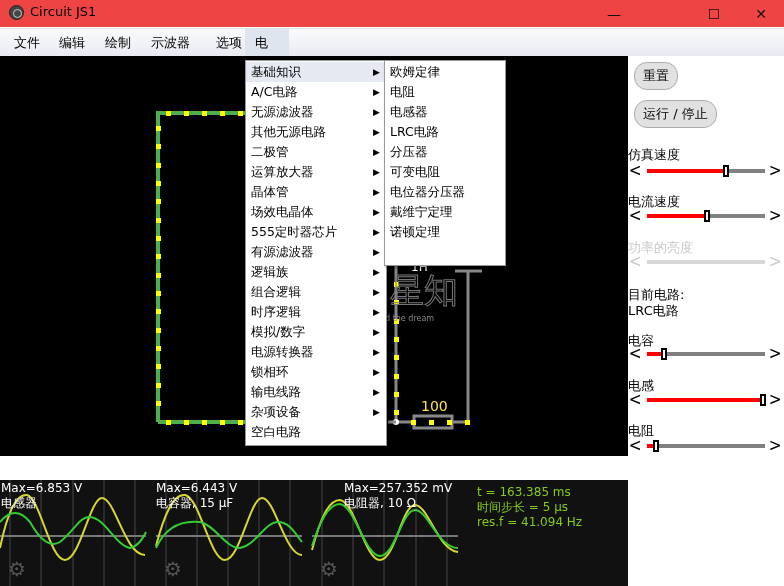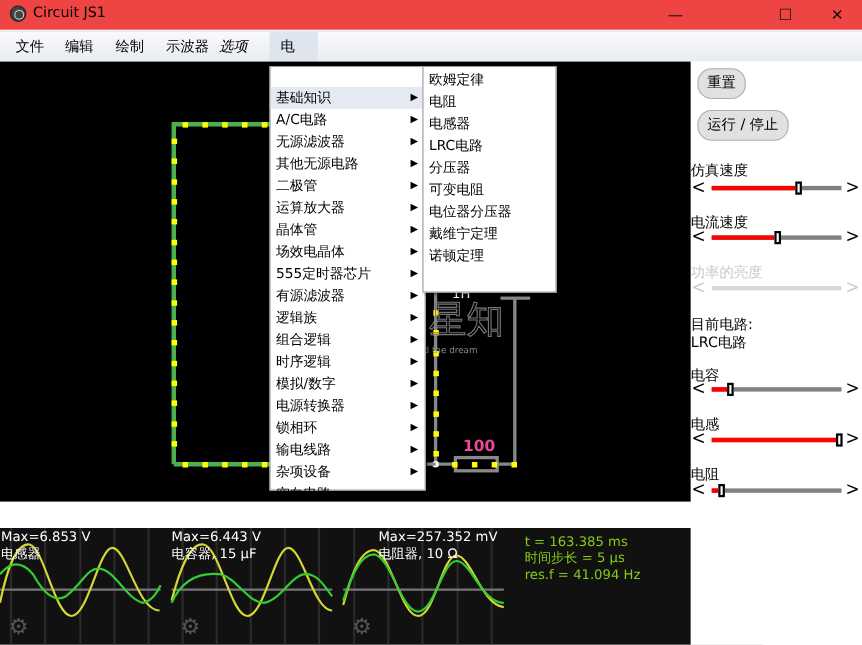--- a/index.html
+++ b/index.html
@@ -46,21 +46,21 @@
   <div class="win-btn" style="left:691px;"></div>
   <div class="win-btn" style="left:691px;">☐</div>
   <div class="win-btn" style="left:738px;">✕</div>
 </div>
 
 <div class="menubar">
   <div class="menu-item" style="left:4px;">文件</div>
   <div class="menu-item" style="left:49px;">编辑</div>
   <div class="menu-item" style="left:95px;">绘制</div>
   <div class="menu-item" style="left:141px;">示波器</div>
-  <div class="menu-item" style="left:189px;font-style:italic;">选项</div>
+  <div class="menu-item" style="left:206px;">选项</div>
   <div class="menu-item active" style="left:245px; width:44px;">电路</div>
 </div>
 
 <div class="canvas">
   <svg width="628" height="424">
 
     <polyline points="158,366 158,57 248,57" fill="none" stroke="#4caf50" stroke-width="4"></polyline>
     <polyline points="158,366 248,366" fill="none" stroke="#4caf50" stroke-width="4"></polyline>
 
     <polyline points="396,210 396,366 414,366" fill="none" stroke="#888" stroke-width="3"></polyline>
@@ -107,21 +107,21 @@
         <rect x="394" y="354" width="5" height="5"></rect>
       <rect x="411" y="364" width="5" height="5"></rect>
         <rect x="429" y="364" width="5" height="5"></rect>
         <rect x="447" y="364" width="5" height="5"></rect>
       <rect x="465" y="364" width="5" height="5"></rect>
     </g>
     <text x="412" y="216" fill="#fff" font-size="13" font-family="Liberation Sans, sans-serif"></text>
     <text x="433" y="355" fill="#fff" font-size="14" text-anchor="middle" font-family="Liberation Sans, sans-serif"></text>
   </svg>
   <span style="position:absolute;left:411px;top:204px;color:#fff;font-size:12px;">1H</span>
-  <span style="position:absolute;left:421px;top:342px;color:#ec4899;font-size:14px;font-weight:bold;">100</span>
+  <span style="position:absolute;left:421px;top:342px;color:#fde047;font-size:14px;">100</span>
 </div>
 
 <div class="wm-circle">星</div>
 <div class="wm-text">星知</div>
 <div class="wm-sub">Toward the dream</div>
 
 <div class="scope">
   <svg width="628" height="106" style="position:absolute;left:0;top:0;">
     <g stroke="#2a2a2a" stroke-width="2">
       <line x1="10" y1="0" x2="10" y2="106"></line>
@@ -235,21 +235,21 @@
   <div class="slider" style="top:382px;">
     <span class="arr" style="left:0;">&lt;</span>
     <div class="track">
         <div class="fill" style="width:8px;"></div>
         <div class="thumb" style="left:6px;"></div>
       </div>
     <span class="arr" style="left:140px;">&gt;</span>
   </div>
 </div>
 
-<div class="menu" style="left:245px; top:60px; width:142px; height:386px; padding-top:18px;">
+<div class="menu" style="left:245px; top:60px; width:142px; height:386px; padding-top:1px;">
   <div class="mi hl"><span>基础知识</span><span class="sub">▶</span></div>
   <div class="mi"><span>A/C电路</span><span class="sub">▶</span></div>
   <div class="mi"><span>无源滤波器</span><span class="sub">▶</span></div>
   <div class="mi"><span>其他无源电路</span><span class="sub">▶</span></div>
   <div class="mi"><span>二极管</span><span class="sub">▶</span></div>
   <div class="mi"><span>运算放大器</span><span class="sub">▶</span></div>
   <div class="mi"><span>晶体管</span><span class="sub">▶</span></div>
   <div class="mi"><span>场效电晶体</span><span class="sub">▶</span></div>
   <div class="mi"><span>555定时器芯片</span><span class="sub">▶</span></div>
   <div class="mi"><span>有源滤波器</span><span class="sub">▶</span></div>

